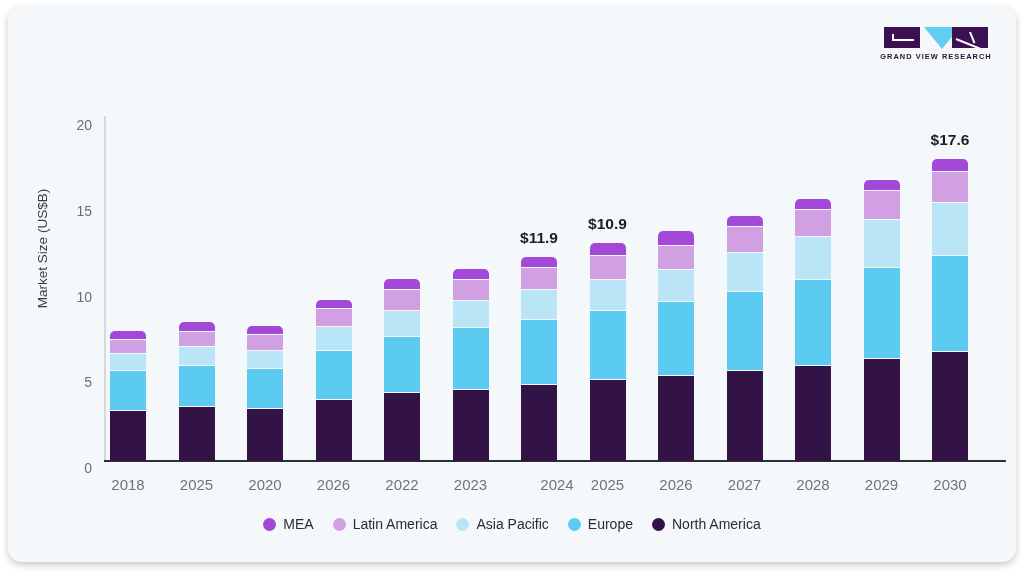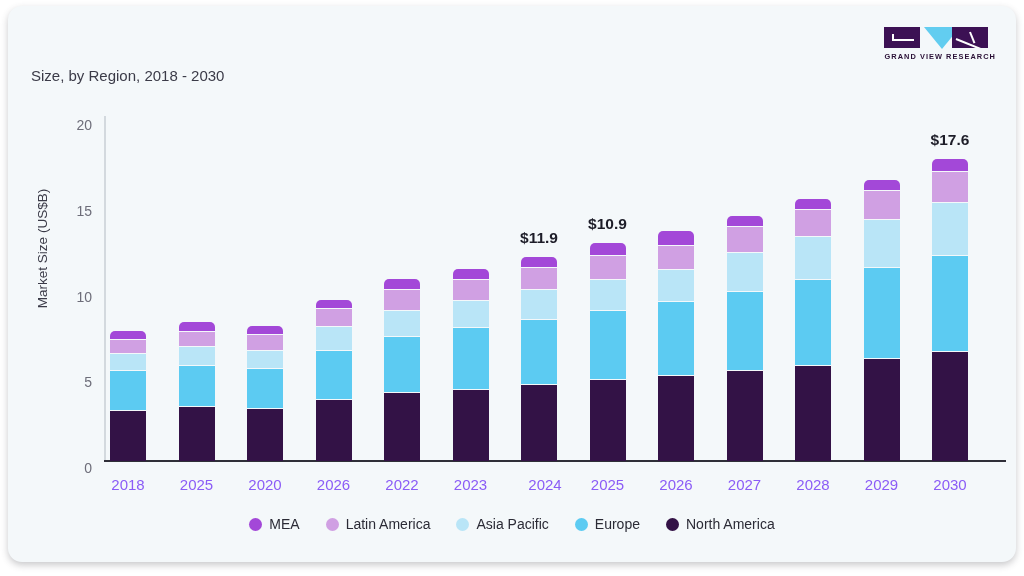--- a/index.html
+++ b/index.html
@@ -99,21 +99,21 @@
     left: 48px; top: 0;
     width: 0; height: 0;
     border-left: 18px solid transparent;
     border-right: 18px solid transparent;
     border-top: 22px solid #62cdf0;
   }
   .logo-text {
     position: absolute;
     left: 0; top: 25px;
     width: 120px;
-    text-align: right;
+    text-align: center;
     font-size: 7.4px;
     font-weight: bold;
     letter-spacing: 1.05px;
     color: #2a1036;
     white-space: nowrap;
   }
   
   .plot {
     position: absolute;
     left: 0; top: 0;
@@ -154,21 +154,21 @@
     font-size: 14px;
     color: #6d6d79;
     transform: translateY(-9px);
     margin-top: 8px;
   }
   .xtick {
     position: absolute;
     top: 470px;
     text-align: center;
     font-size: 15px;
-    color: #8b5cf6;
+    color: #737373;
     transform: translateX(-50%);
     white-space: nowrap;
   }
   .bar-group { position: absolute; }
   .seg {
     position: absolute;
     width: 100%;
     left: 0;
   }
   .seg.top-cap { border-radius: 5px 5px 0 0; }
@@ -182,21 +182,21 @@
   }
   
   .legend {
     position: absolute;
     left: 0;
     top: 510px;
     width: 1008px;
     display: flex;
     justify-content: center;
     align-items: center;
-    gap: 26px;
+    gap: 19px;
   }
   .legend-item {
     display: flex;
     align-items: center;
     gap: 7px;
     font-size: 14px;
     color: #2b2b36;
     white-space: nowrap;
   }
   .legend-dot {
@@ -205,21 +205,20 @@
     border-radius: 50%;
     flex: none;
   }
 </style>
 </head>
 <body>
 
 <div id="root">
   <div class="card">
 
-    <div class="subtitle">Size, by Region, 2018 - 2030</div>
 
     <div class="logo">
       <div class="logo-marks">
         <div class="logo-rect left">
           <div class="logo-line-h"></div>
           <div class="logo-line-v"></div>
         </div>
         <div class="logo-tri"></div>
         <div class="logo-rect right">
           <div class="logo-diag"></div>
@@ -286,21 +285,21 @@
           <div class="seg top-cap" style="background: rgb(163, 72, 216); top: 150.92px; height: 10.29px; border-bottom: 1.5px solid rgb(244, 248, 250);"></div>
         </div>
         <div class="xtick" style="left: 462.5px;">2023</div>
         <div class="bar-group" style="left: 513px; width: 36px; top: 112px; height: 343px;">
           <div class="seg" style="background: rgb(51, 18, 70); top: 265.825px; height: 77.175px; border-bottom: none;"></div>
           <div class="seg" style="background: rgb(92, 203, 242); top: 200.655px; height: 65.17px; border-bottom: 1.5px solid rgb(244, 248, 250);"></div>
           <div class="seg" style="background: rgb(185, 229, 247); top: 171.5px; height: 29.155px; border-bottom: 1.5px solid rgb(244, 248, 250);"></div>
           <div class="seg" style="background: rgb(208, 160, 227); top: 149.205px; height: 22.295px; border-bottom: 1.5px solid rgb(244, 248, 250);"></div>
           <div class="seg top-cap" style="background: rgb(163, 72, 216); top: 138.915px; height: 10.29px; border-bottom: 1.5px solid rgb(244, 248, 250);"></div>
         </div>
-        <div class="xtick" style="left: 537px;">2024</div>
+        <div class="xtick" style="left: 549px;">2024</div>
         <div class="bar-group" style="left: 581.5px; width: 36px; top: 112px; height: 343px;">
           <div class="seg" style="background: rgb(51, 18, 70); top: 260.68px; height: 82.32px; border-bottom: none;"></div>
           <div class="seg" style="background: rgb(92, 203, 242); top: 192.08px; height: 68.6px; border-bottom: 1.5px solid rgb(244, 248, 250);"></div>
           <div class="seg" style="background: rgb(185, 229, 247); top: 161.21px; height: 30.87px; border-bottom: 1.5px solid rgb(244, 248, 250);"></div>
           <div class="seg" style="background: rgb(208, 160, 227); top: 137.2px; height: 24.01px; border-bottom: 1.5px solid rgb(244, 248, 250);"></div>
           <div class="seg top-cap" style="background: rgb(163, 72, 216); top: 125.195px; height: 12.005px; border-bottom: 1.5px solid rgb(244, 248, 250);"></div>
         </div>
         <div class="xtick" style="left: 599.5px;">2025</div>
         <div class="bar-group" style="left: 650px; width: 36px; top: 112px; height: 343px;">
           <div class="seg" style="background: rgb(51, 18, 70); top: 257.25px; height: 85.75px; border-bottom: none;"></div>

